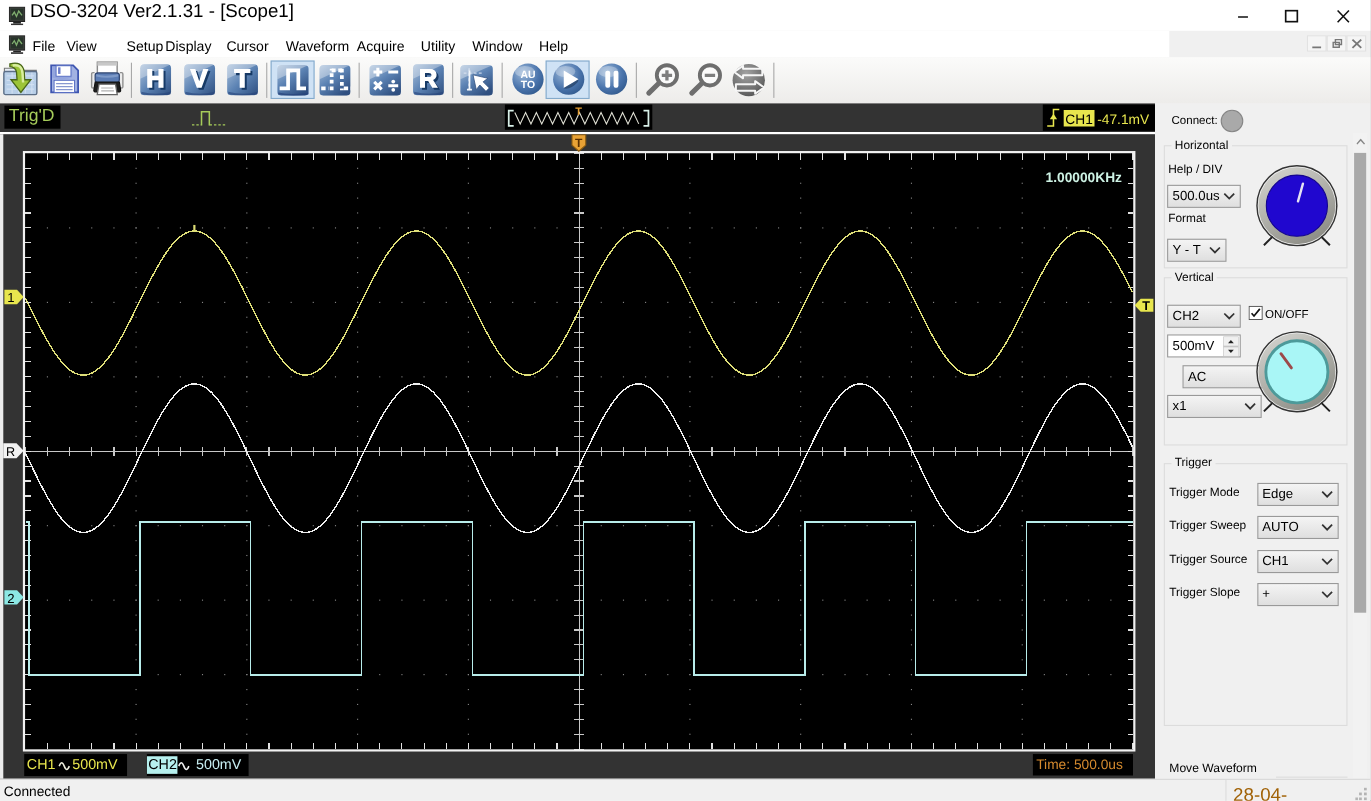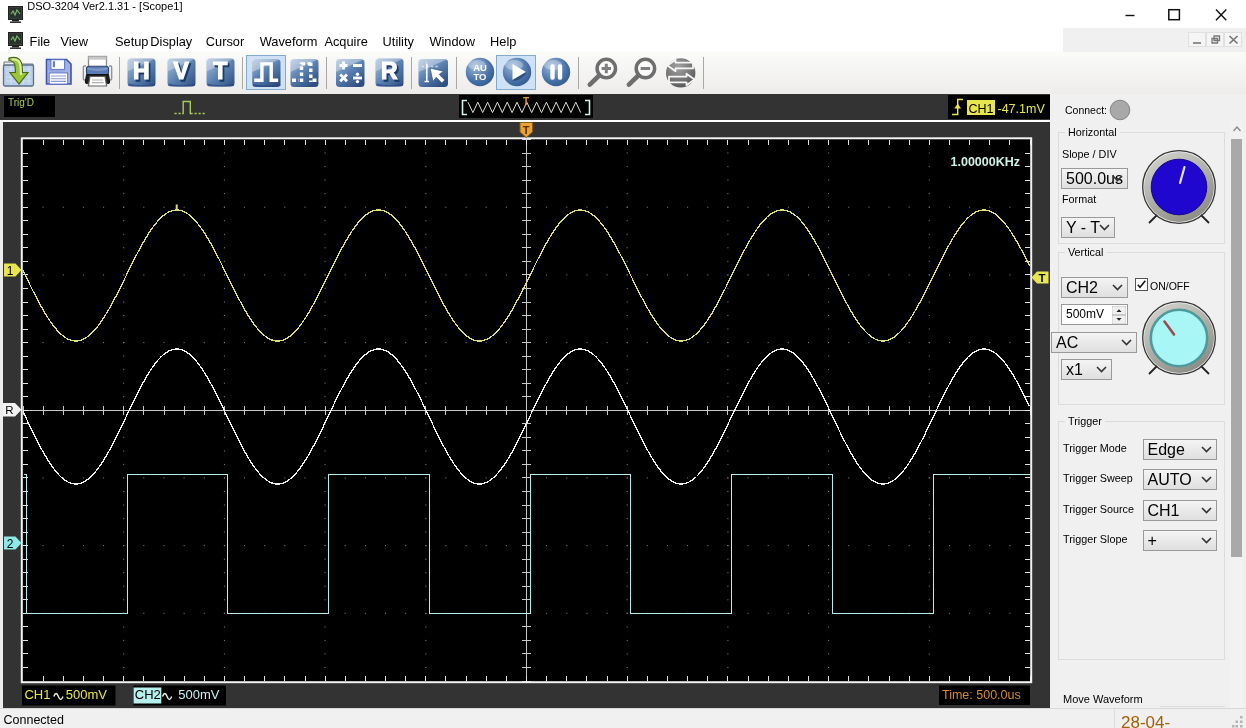--- a/index.html
+++ b/index.html
@@ -1,32 +1,32 @@
 <!DOCTYPE html>
 <html><head><meta charset="utf-8"><title>DSO-3204</title><style>
 *{margin:0;padding:0;box-sizing:border-box}
 html,body{width:1246px;height:728px;background:#fff;font-family:"Liberation Sans",sans-serif;overflow:hidden}
 .a{position:absolute}
 #win{position:relative;width:1246px;height:728px;background:#f0f0f0}
 #title{left:0;top:0;width:1246px;height:28px;background:#fff}
-#title .t{left:27.2px;top:0;font-size:11px;color:#000}
+#title .t{left:27.2px;top:0;font-size:17px;color:#000}
 #menu{left:0;top:28px;width:1063px;height:24px;background:#fff}
 .mi{position:absolute;top:6px;font-size:12.8px;color:#000}
 #tools{left:0;top:52px;width:1246px;height:42px;background:linear-gradient(#fbfbfa,#edecea)}
 .sep{position:absolute;top:5px;width:1px;height:32px;background:#a8a8a8}
 .selbox{position:absolute;top:2.5px;width:40px;height:35.5px;background:#cfe2f5;border:1px solid #84aacb}
 #dbar{left:0;top:94px;width:1050px;height:26px;background:#333}
 #wsep{left:0;top:119.5px;width:1050px;height:2.5px;background:#fff}
 #main{left:0;top:122px;width:1050px;height:586px;background:#333}
 #rpanel{left:1050px;top:94px;width:196px;height:614px;background:#f0f0f0}
 #sbar{left:0;top:708px;width:1246px;height:20px;background:#f0f0f0;border-top:1px solid #d8d8d8}
 .gbox{position:absolute;border:1px solid #dcdcdc}
 .glabel{position:absolute;background:#f0f0f0;padding:0 3px;font-size:10.8px;color:#000}
 .plabel{position:absolute;font-size:10.8px;color:#000}
-.combo{position:absolute;width:67px;height:21px;background:linear-gradient(#f4f4f4,#dfdfdf);border:1px solid #999;font-size:16px;color:#000;line-height:19px;padding-left:4px}
+.combo{position:absolute;width:67px;height:21px;background:linear-gradient(#f4f4f4,#dfdfdf);border:1px solid #999;font-size:12px;color:#000;line-height:19px;padding-left:4px}
 .combo svg{position:absolute;right:4px;top:6px}
 </style></head><body>
 <div id="win">
 
 <div class="a" id="title">
  <svg class="a" style="left:8px;top:6px" width="15" height="17" viewBox="0 0 15 17">
   <rect x="0.5" y="0.5" width="14" height="13" fill="#3a3f3a" stroke="#222"></rect>
   <rect x="2" y="2" width="11" height="10" fill="#27332a"></rect>
   <path d="M3 8 L5 5 L7 9 L9 4 L12 8" stroke="#7fae6f" stroke-width="1.2" fill="none"></path>
   <rect x="4" y="14" width="7" height="1.5" fill="#222"></rect>
@@ -278,21 +278,21 @@
           </radialGradient>
         </defs>
  <circle cx="15.7" cy="15.9" r="14.7" fill="url(#swg)"></circle>
  <path d="M2.5 8.5 L10.5 2.8 L10.5 5.6 L28 5.6 L28 11.4 L10.5 11.4 L10.5 14.2 Z" fill="none" stroke="#f6f6f6" stroke-width="1.8" stroke-linejoin="round"></path>
  <path d="M29.5 22.5 L21.5 16.8 L21.5 19.6 L4 19.6 L4 25.4 L21.5 25.4 L21.5 28.2 Z" fill="none" stroke="#f6f6f6" stroke-width="1.8" stroke-linejoin="round"></path>
 </svg>
 </div>
 
 <div class="a" id="dbar">
  <div class="a" style="left:3.5px;top:2px;width:51.5px;height:20.5px;background:#000"></div>
- <div class="a" style="left:8px;top:3px;font-size:10px;color:#a6cc5a">Trig'D</div>
+ <div class="a" style="left:8px;top:3px;font-size:16px;color:#a6cc5a">Trig'D</div>
  <svg class="a" style="left:174px;top:5px" width="33" height="19" viewBox="0 0 33 19">
   <path d="M0.5 14.5 H9" stroke="#a6cc5a" stroke-width="1.3" fill="none" stroke-dasharray="2.2 1.8"></path>
   <path d="M9.2 15.2 V2.5 H16.3 V15.2" stroke="#a6cc5a" stroke-width="1.4" fill="none"></path>
   <path d="M16.5 14.5 H32.5" stroke="#a6cc5a" stroke-width="1.3" fill="none" stroke-dasharray="2.2 1.8"></path>
  </svg>
  <div class="a" style="left:459px;top:1px;width:134px;height:23px;background:#000"></div>
  <svg class="a" style="left:459px;top:1px" width="134" height="23" viewBox="0 0 134 23">
   <path d="M8 5.5 H3.5 V19.5 H8 M126 5.5 H130.5 V19.5 H126" stroke="#d8f0e8" stroke-width="1.6" fill="none"></path>
   <polyline points="9.0,7.2 13.9,17.6 18.8,7.2 23.7,17.6 28.6,7.2 33.5,17.6 38.4,7.2 43.3,17.6 48.2,7.2 53.1,17.6 58.0,7.2 62.9,17.6 67.8,7.2 72.7,17.6 77.6,7.2 82.5,17.6 87.4,7.2 92.3,17.6 97.2,7.2 102.1,17.6 107.0,7.2 111.9,17.6 116.8,7.2 121.7,17.6" stroke="#e0e0d4" stroke-width="1" fill="none"></polyline>
   <text x="67" y="9.5" fill="#e09a30" font-size="10" font-weight="bold" text-anchor="middle" font-family="Liberation Sans">T</text>
@@ -1047,21 +1047,21 @@
  </svg>
 </div>
 
 <div class="a" id="rpanel">
  <div class="plabel" style="left:15px;top:9.5px;font-size:10.5px">Connect:</div>
 <svg class="a" style="left:59px;top:5px" width="22" height="22">
         <circle cx="11" cy="11" r="9.8" fill="#a9a9a9" stroke="#858585" stroke-width="1"></circle>
       </svg>
 <div class="gbox" style="left:8px;top:38px;width:167px;height:111.5px"></div>
 <div class="glabel" style="left:15px;top:32px">Horizontal</div>
-<div class="plabel" style="left:12px;top:54px">Slope / DIV</div>
+<div class="plabel" style="left:12px;top:54px">Help / DIV</div>
 <div class="combo" style="left:11px;top:73.5px;width:67px">500.0us
 <svg width="11" height="7" viewBox="0 0 11 7">
           <path d="M1 1 L5.5 5.5 L10 1" stroke="#333" stroke-width="1.6" fill="none"></path>
         </svg></div>
 <div class="plabel" style="left:12px;top:99px">Format</div>
 <div class="combo" style="left:11px;top:123px;width:54px">Y - T
 <svg width="11" height="7" viewBox="0 0 11 7">
           <path d="M1 1 L5.5 5.5 L10 1" stroke="#333" stroke-width="1.6" fill="none"></path>
         </svg></div>
 <svg class="a" style="left:84.6px;top:53px" width="88" height="84" viewBox="0 0 88 84">
@@ -1089,25 +1089,25 @@
  <path d="M2.8 6.8 L5 9.3 L10.3 2.8" stroke="#111" stroke-width="1.5" fill="none"></path>
       </svg>
 <div class="plabel" style="left:100px;top:186px;font-size:10.5px">ON/OFF</div>
 <div class="a" style="left:11px;top:210px;width:67px;height:20.5px;background:#fff;border:1px solid #999;font-size:12px;line-height:19px;padding-left:4px">500mV
 <svg class="a" style="right:1px;top:0.5px" width="14" height="18" viewBox="0 0 14 18">
  <rect x="0" y="0" width="14" height="8.7" fill="#f0f0f0" stroke="#bbb" stroke-width="0.8"></rect>
  <rect x="0" y="9.3" width="14" height="8.7" fill="#f0f0f0" stroke="#bbb" stroke-width="0.8"></rect>
  <path d="M7 3.2 L9.6 6 H4.4 Z" fill="#222"></path>
           <path d="M7 14.8 L4.4 12 H9.6 Z" fill="#222"></path>
         </svg></div>
-<div class="combo" style="left:1px;top:237.5px;width:86px">AC
+<div class="combo" style="left:25px;top:237.5px;width:86px">AC
 <svg width="11" height="7" viewBox="0 0 11 7">
           <path d="M1 1 L5.5 5.5 L10 1" stroke="#333" stroke-width="1.6" fill="none"></path>
         </svg></div>
-<div class="combo" style="left:11px;top:265px;width:51px">x1
+<div class="combo" style="left:11px;top:265px;width:86px">x1
 <svg width="11" height="7" viewBox="0 0 11 7">
           <path d="M1 1 L5.5 5.5 L10 1" stroke="#333" stroke-width="1.6" fill="none"></path>
         </svg></div>
 <svg class="a" style="left:84.6px;top:204px" width="88" height="84" viewBox="0 0 88 84">
  <defs>
           <linearGradient id="ring128244" x1="0" y1="0" x2="0.6" y2="1">
   <stop offset="0" stop-color="#d8d8d4"></stop>
             <stop offset="0.5" stop-color="#b4b4ae"></stop>
             <stop offset="1" stop-color="#8f8f88"></stop>
           </linearGradient>

